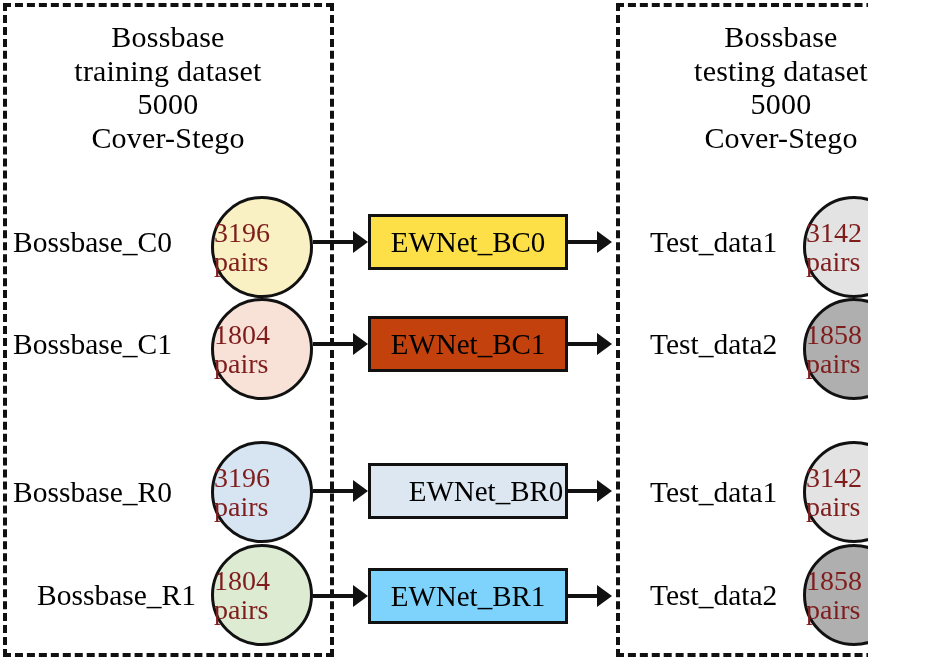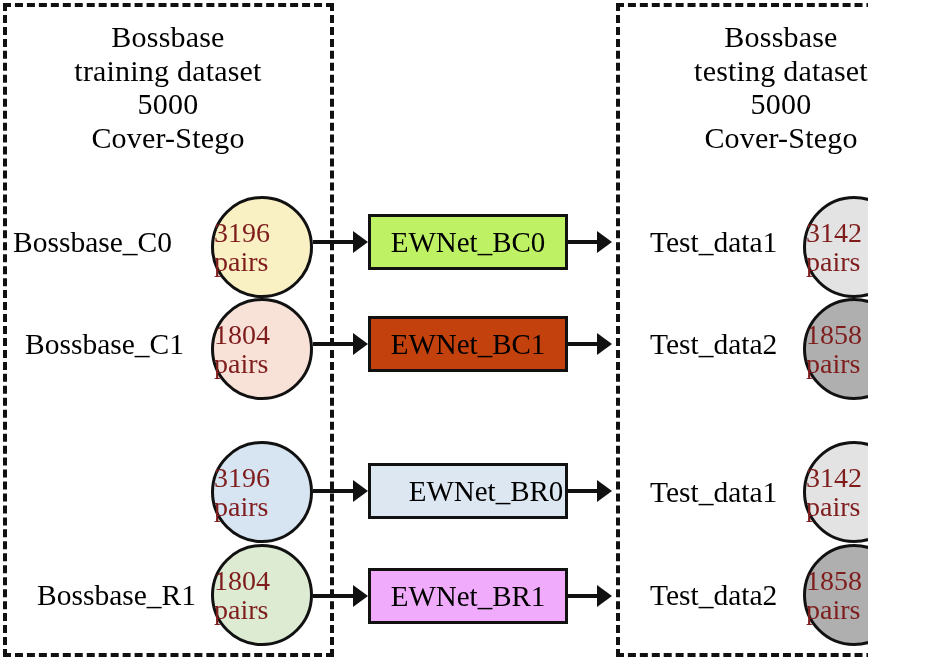--- a/index.html
+++ b/index.html
@@ -127,51 +127,52 @@
 
   <div class="row-label" style="left:13px; top:228px;">Bossbase_C0</div>
 
   <div class="node-circle" style="left: 211px; top: 196px; background: rgb(249, 240, 196);">
     <span class="c-num">3196</span>
     <span class="c-unit">pairs</span>
   </div>
 
   <div class="arrow" style="left:313px; top:240px; width:41px;"></div>
 
-  <div class="model-box" style="left: 368px; top: 214px; background: #bef264;">EWNet_BC0</div>
+  <div class="model-box" style="left: 368px; top: 214px; background: #fde047;">EWNet_BC0</div>
 
   <div class="arrow" style="left:568px; top:240px; width:30px;"></div>
 
   <div class="row-label" style="left:650px; top:228px;">Test_data1</div>
 
   <div class="node-circle" style="left: 803px; top: 196px; background: rgb(227, 227, 227);">
     <span class="c-num">3142</span>
     <span class="c-unit">pairs</span>
   </div>
 
-  <div class="row-label" style="left:25px; top:330px;">Bossbase_C1</div>
+  <div class="row-label" style="left:13px; top:330px;">Bossbase_C1</div>
 
   <div class="node-circle" style="left: 211px; top: 298px; background: rgb(248, 226, 216);">
     <span class="c-num">1804</span>
     <span class="c-unit">pairs</span>
   </div>
 
   <div class="arrow" style="left:313px; top:342px; width:41px;"></div>
 
   <div class="model-box" style="left: 368px; top: 316px; background: #c2410c;">EWNet_BC1</div>
 
   <div class="arrow" style="left:568px; top:342px; width:30px;"></div>
 
   <div class="row-label" style="left:650px; top:330px;">Test_data2</div>
 
   <div class="node-circle" style="left: 803px; top: 298px; background: rgb(175, 175, 175);">
     <span class="c-num">1858</span>
     <span class="c-unit">pairs</span>
   </div>
 
+  <div class="row-label" style="left:13px; top:478px;">Bossbase_R0</div>
 
   <div class="node-circle" style="left: 211px; top: 441px; background: rgb(215, 228, 241);">
     <span class="c-num">3196</span>
     <span class="c-unit">pairs</span>
   </div>
 
   <div class="arrow" style="left:313px; top:489px; width:41px;"></div>
 
   <div class="model-box" style="left: 368px; top: 463px; background: rgb(220, 231, 242); padding-left: 36px;">EWNet_BR0</div>
 
@@ -186,21 +187,21 @@
 
   <div class="row-label" style="left:13px; top:581px;margin-left:24px;">Bossbase_R1</div>
 
   <div class="node-circle" style="left: 211px; top: 544px; background: rgb(221, 235, 211);">
     <span class="c-num">1804</span>
     <span class="c-unit">pairs</span>
   </div>
 
   <div class="arrow" style="left:313px; top:594px; width:41px;"></div>
 
-  <div class="model-box" style="left: 368px; top: 568px; background: #f0abfc;">EWNet_BR1</div>
+  <div class="model-box" style="left: 368px; top: 568px; background: #7dd3fc;">EWNet_BR1</div>
 
   <div class="arrow" style="left:568px; top:594px; width:30px;"></div>
 
   <div class="row-label" style="left:650px; top:581px;">Test_data2</div>
 
   <div class="node-circle" style="left: 803px; top: 544px; background: rgb(175, 175, 175);">
     <span class="c-num">1858</span>
     <span class="c-unit">pairs</span>
   </div>
 

